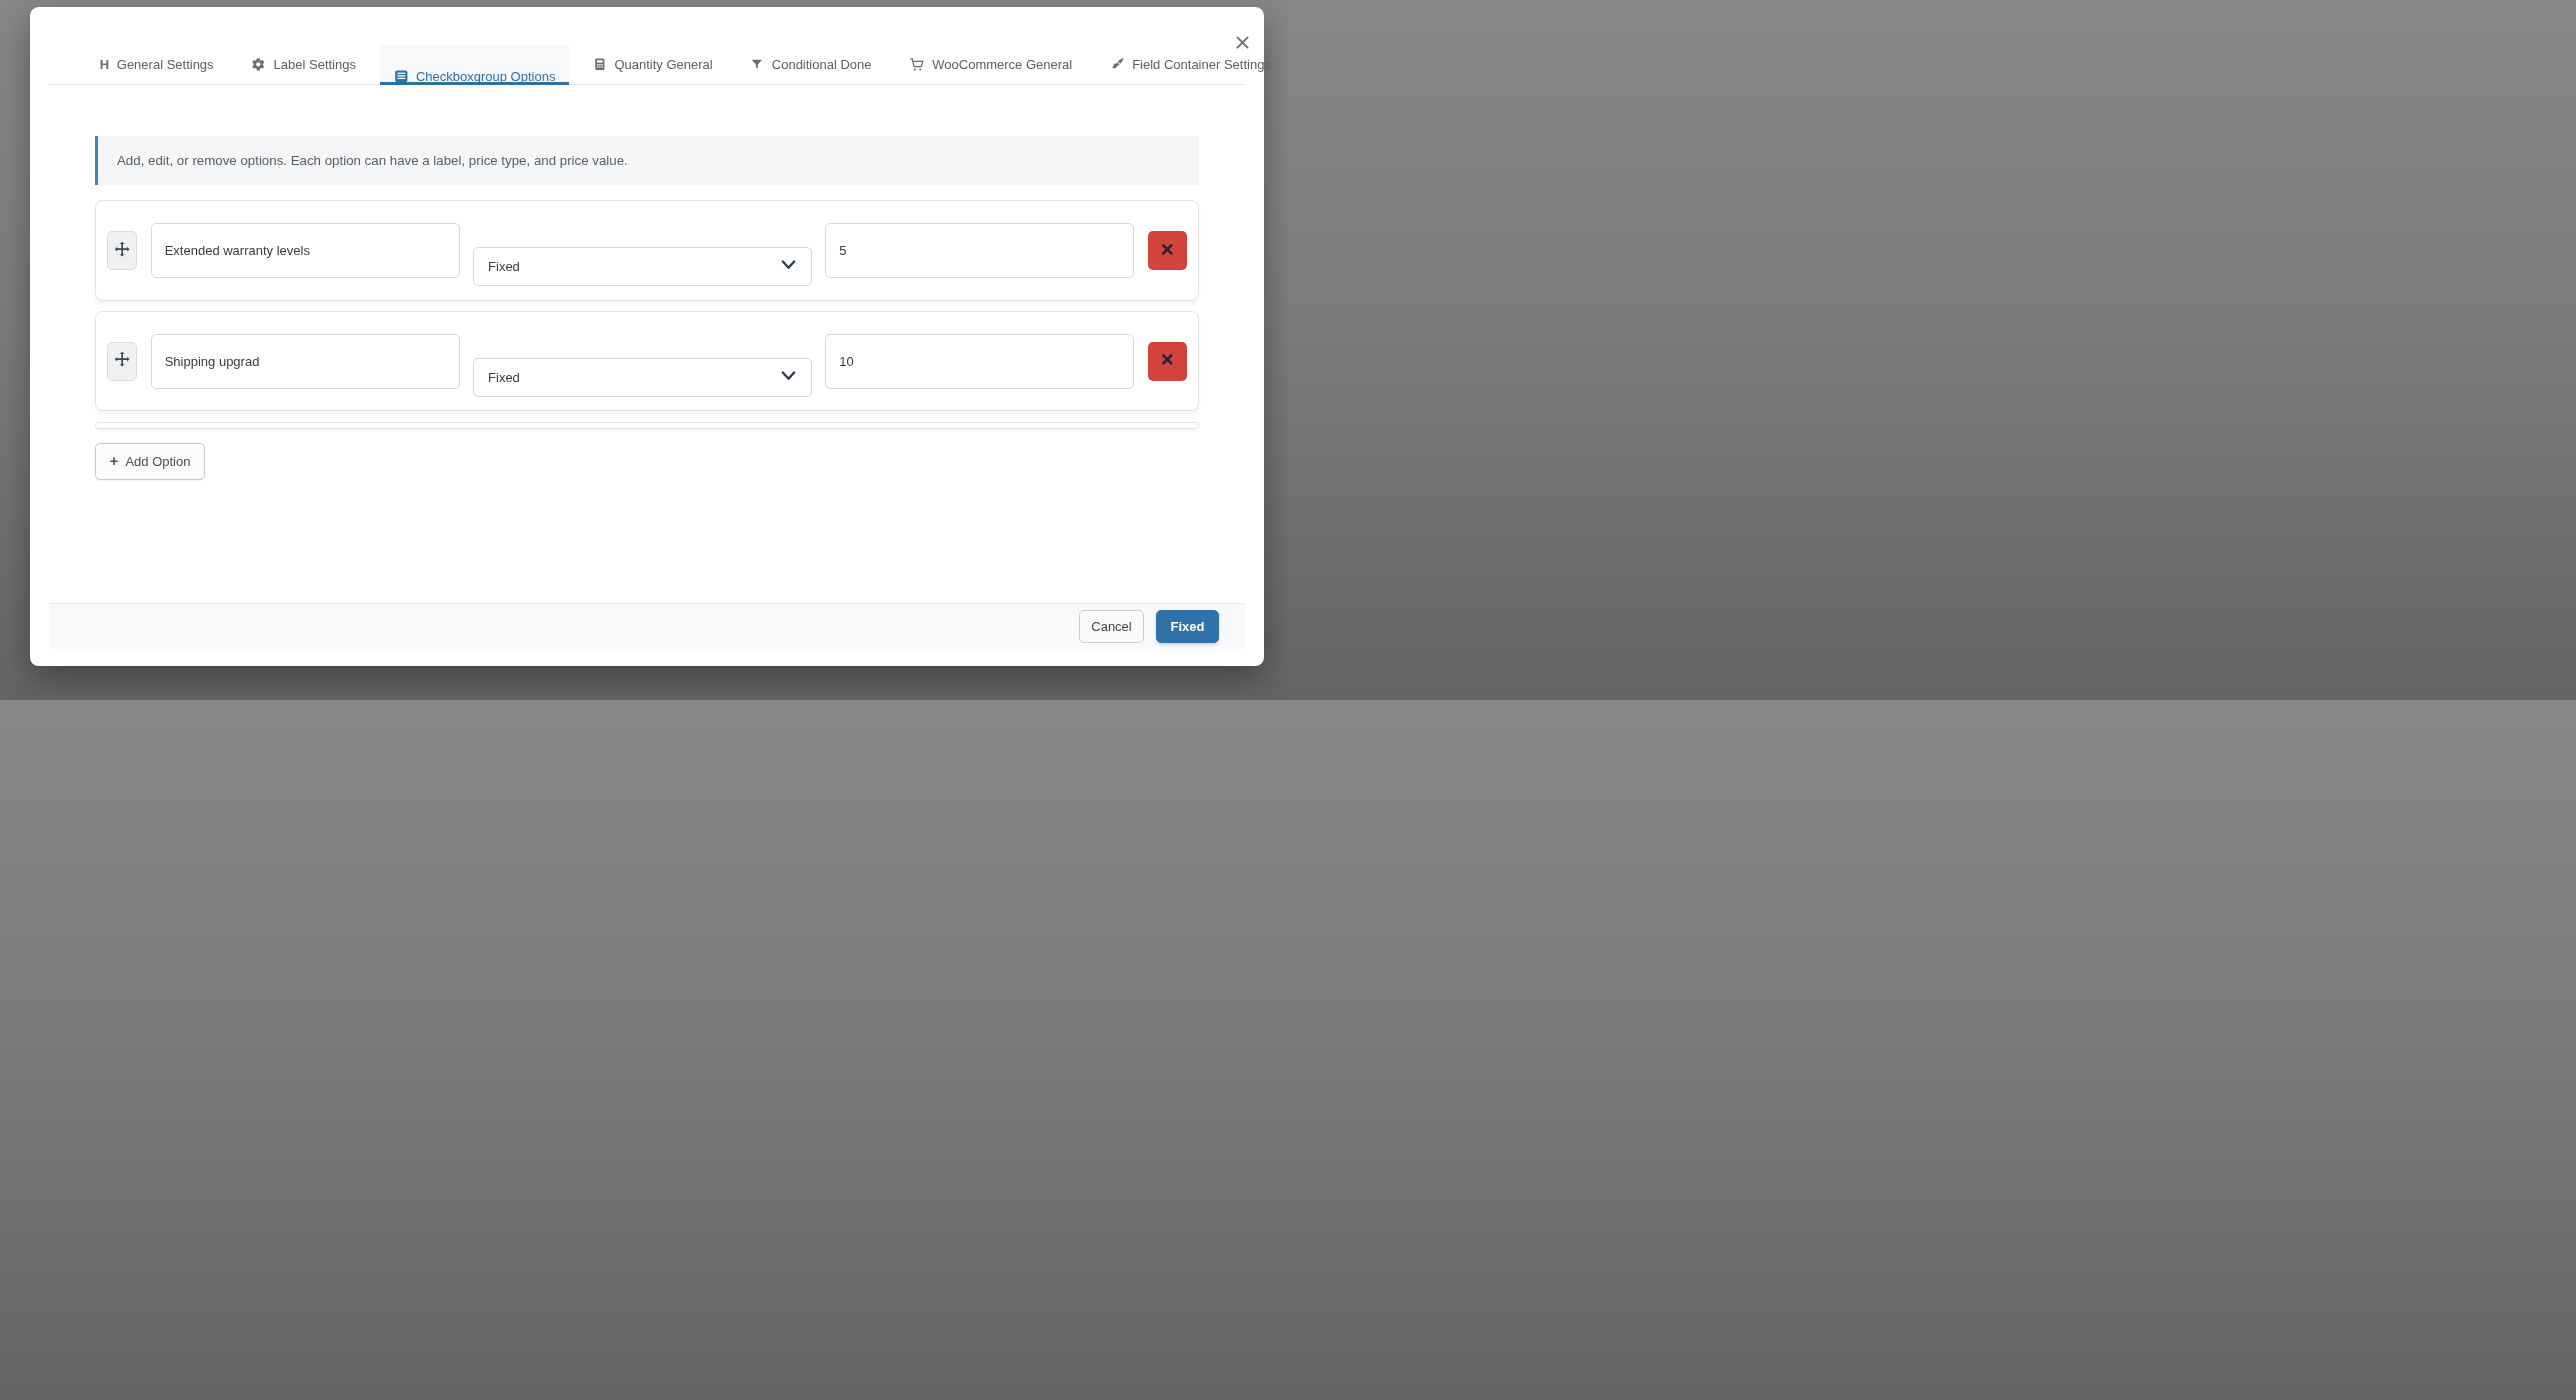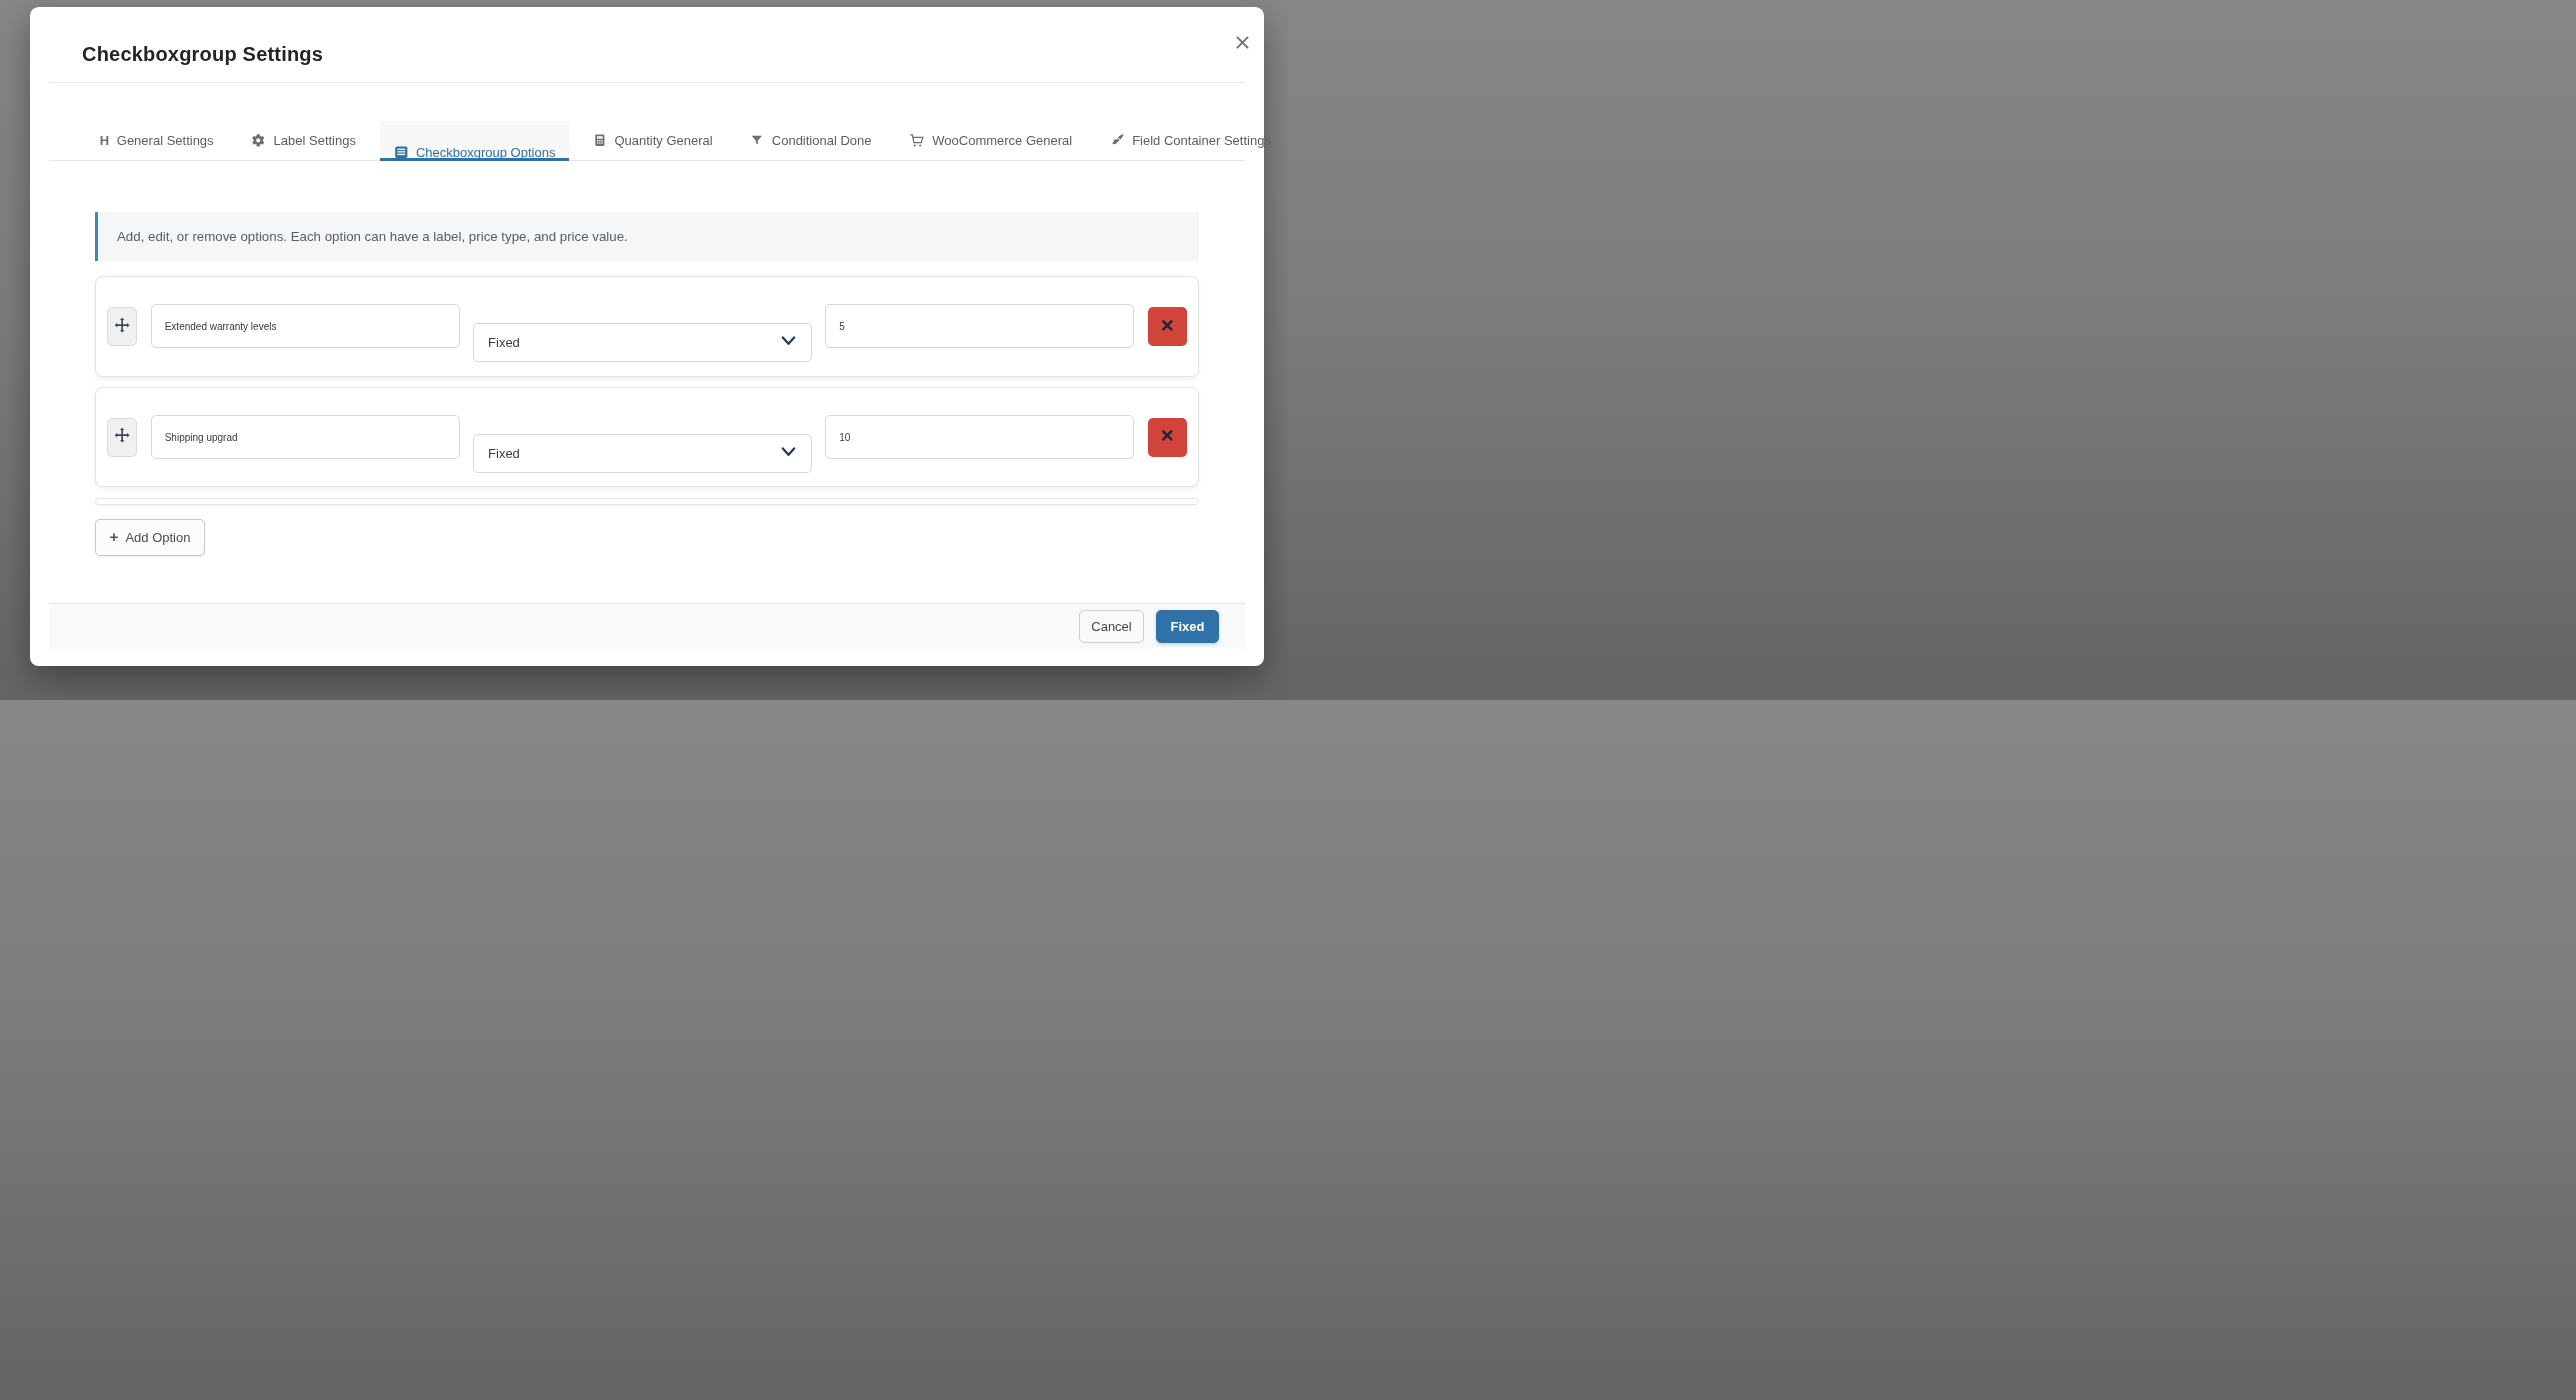--- a/index.html
+++ b/index.html
@@ -62,22 +62,22 @@
     padding:13.7px 11px; display:flex; align-items:center; gap:13.7px;
     margin-bottom:10.3px;
   }
   .opt-row:last-of-type { margin-bottom:0; }
   .drag-handle {
     flex:0 0 30px; height:39px; background:#f0f0f0;
     border:0.9px solid #dadada; border-radius:5.1px;
     display:flex; align-items:center; justify-content:center; cursor:grab;
   }
   .txt-input {
-    height:44px; border:0.9px solid #d6d6d6; border-radius:5.1px;
-    padding:8px 13px; font-size:10px; color:#3a3a3a; background:#fff;
+    height:55px; border:0.9px solid #d6d6d6; border-radius:5.1px;
+    padding:8px 13px; font-size:13px; color:#3a3a3a; background:#fff;
     font-family:"Liberation Sans", sans-serif; outline:none;
   }
   .label-input { flex:0 0 309px; }
   .value-input { flex:0 0 309px; }
   .select-box {
     flex:1 1 auto; height:39px; border:0.9px solid #d6d6d6; border-radius:5.1px;
     padding:0 13.7px; font-size:13px; color:#3c3c3c; background:#fff;
     display:flex; align-items:center; justify-content:space-between;
     cursor:pointer;
     margin-top:32px;
@@ -118,23 +118,20 @@
   .btn-done {
     width:63px; background:#2f72a9; border:0.9px solid #2f72a9; color:#fff; font-weight:700;
     box-shadow:0 1.7px 3.4px rgba(0,0,0,.15);
   }
 </style>
 </head>
 <body>
 
 <div class="modal">
 
-  <div class="modal-header">
-    <div class="modal-title">Checkboxgroup Settings</div>
-  </div>
 
   <button class="close-btn">
     <span>
       <svg width="17" height="17" viewBox="0 0 20 20">
           <path d="M4 4 L16 16 M16 4 L4 16" stroke="#6e6e6e" stroke-width="2.2" stroke-linecap="round" fill="none"></path>
         </svg>
     </span>
   </button>
 
   <div class="tabbar">

